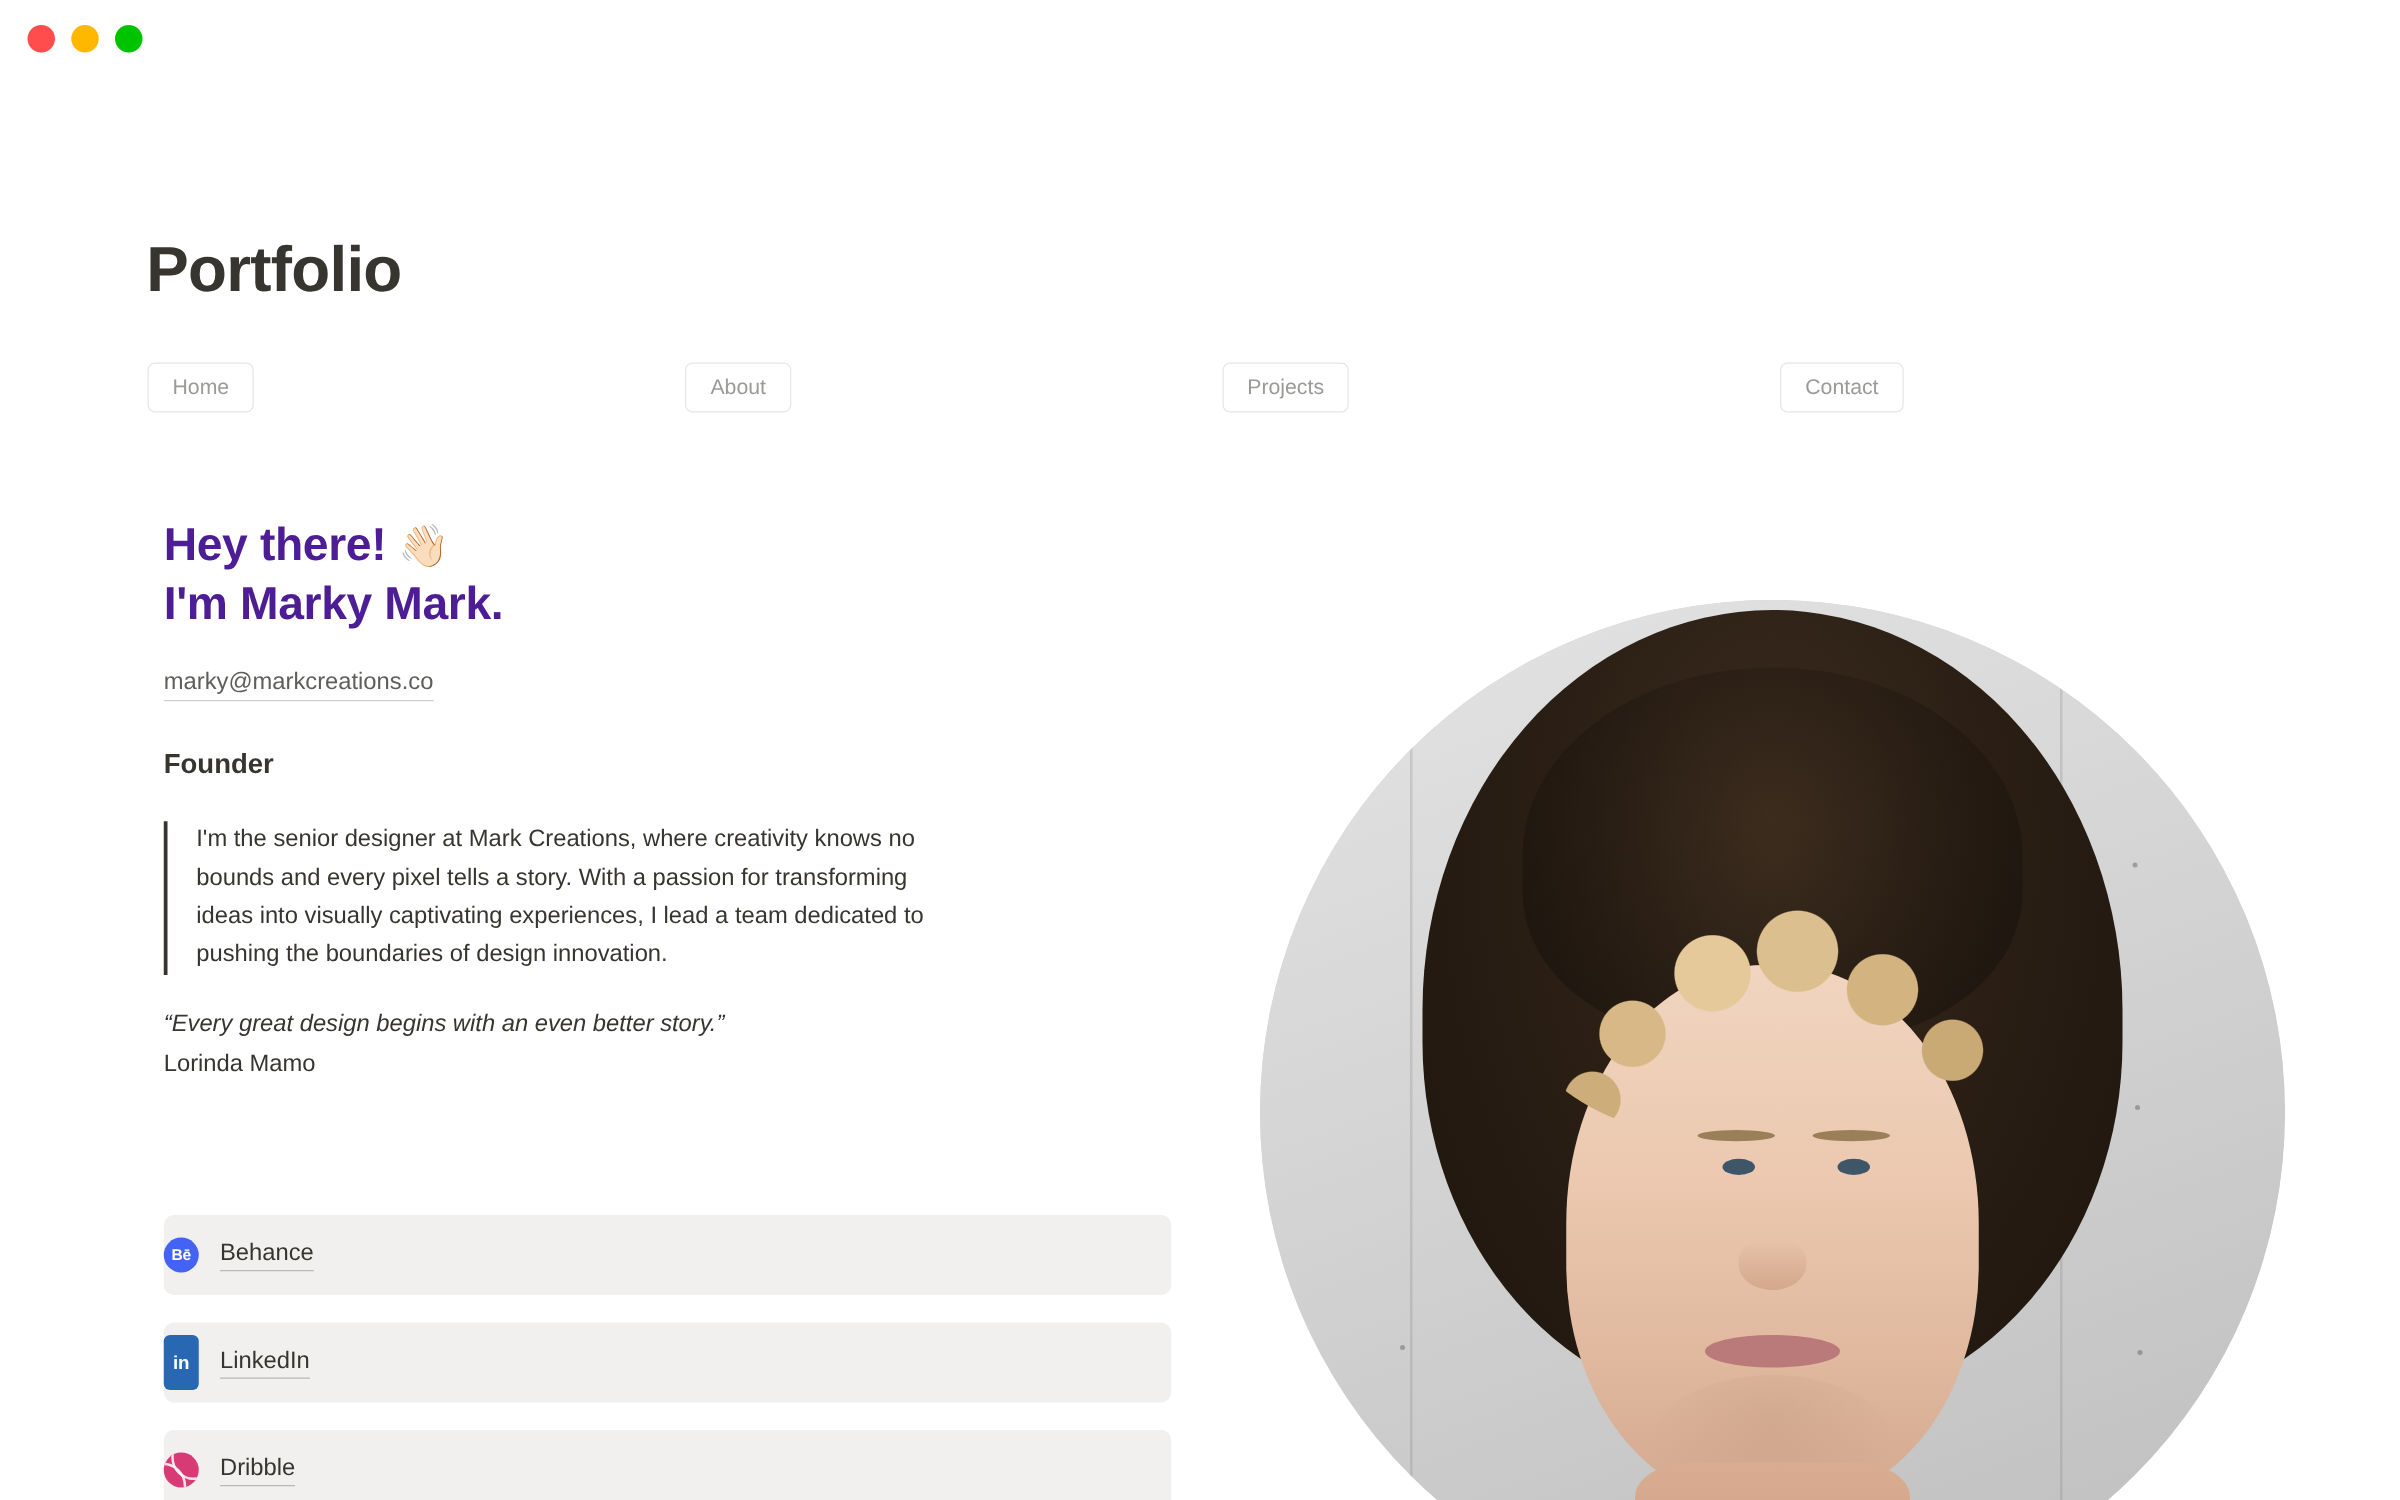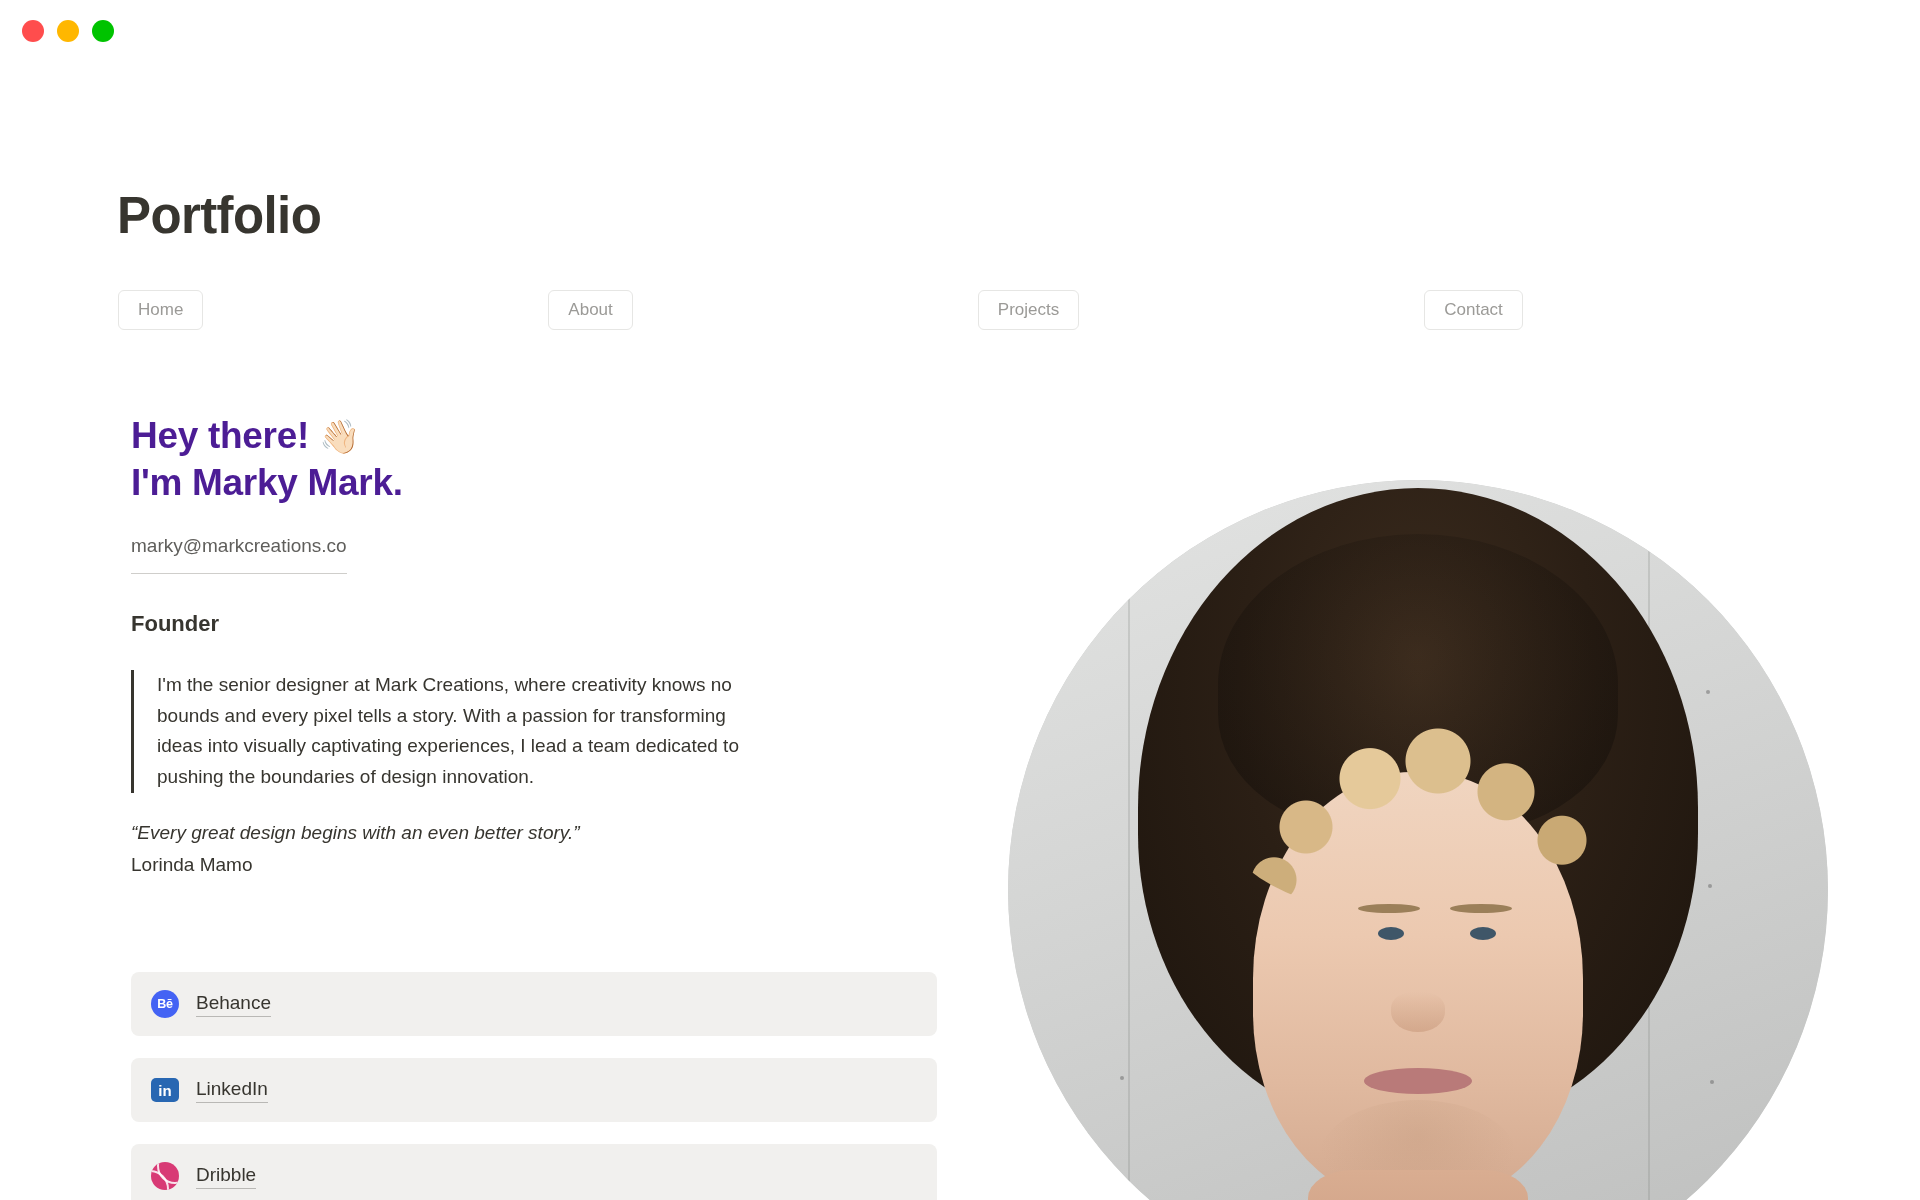--- a/index.html
+++ b/index.html
@@ -110,21 +110,21 @@
     font-family: "DejaVu Sans", sans-serif;
   }
 
   .email-link {
     display: inline-block;
     margin-top: 26px;
     font-size: 19px;
     color: #5f5e5b;
     text-decoration: none;
     border-bottom: 1px solid #cfcecb;
-    padding-bottom: 14px;
+    padding-bottom: 1px;
     line-height: 1.4;
     cursor: pointer;
   }
 
   .role-heading {
     margin-top: 36px;
     font-size: 22px;
     font-weight: 700;
     color: #37352f;
     line-height: 1.3;
@@ -161,21 +161,20 @@
     top: 910px;
     width: 806px;
   }
   .social-card {
     background: #f1f0ee;
     border-radius: 8px;
     height: 64px;
     margin-bottom: 22px;
     display: flex;
     align-items: center;
-    padding-left: 20px;
     cursor: pointer;
   }
   .social-icon {
     width: 28px;
     height: 28px;
     flex: 0 0 28px;
     margin-right: 17px;
     display: flex;
     align-items: center;
     justify-content: center;
@@ -196,21 +195,21 @@
     color: #ffffff;
     font-size: 12.5px;
     font-weight: 700;
     display: flex;
     align-items: center;
     justify-content: center;
     letter-spacing: -0.3px;
     font-family: "Liberation Sans", sans-serif;
   }
   .ico-linkedin {
-    width: 28px; height: 24px;
+    width: 28px; height: 44px;
     border-radius: 5px;
     background: #2867b2;
     color: #ffffff;
     font-size: 15px;
     font-weight: 700;
     display: flex;
     align-items: center;
     justify-content: center;
     font-family: "Liberation Sans", sans-serif;
   }

